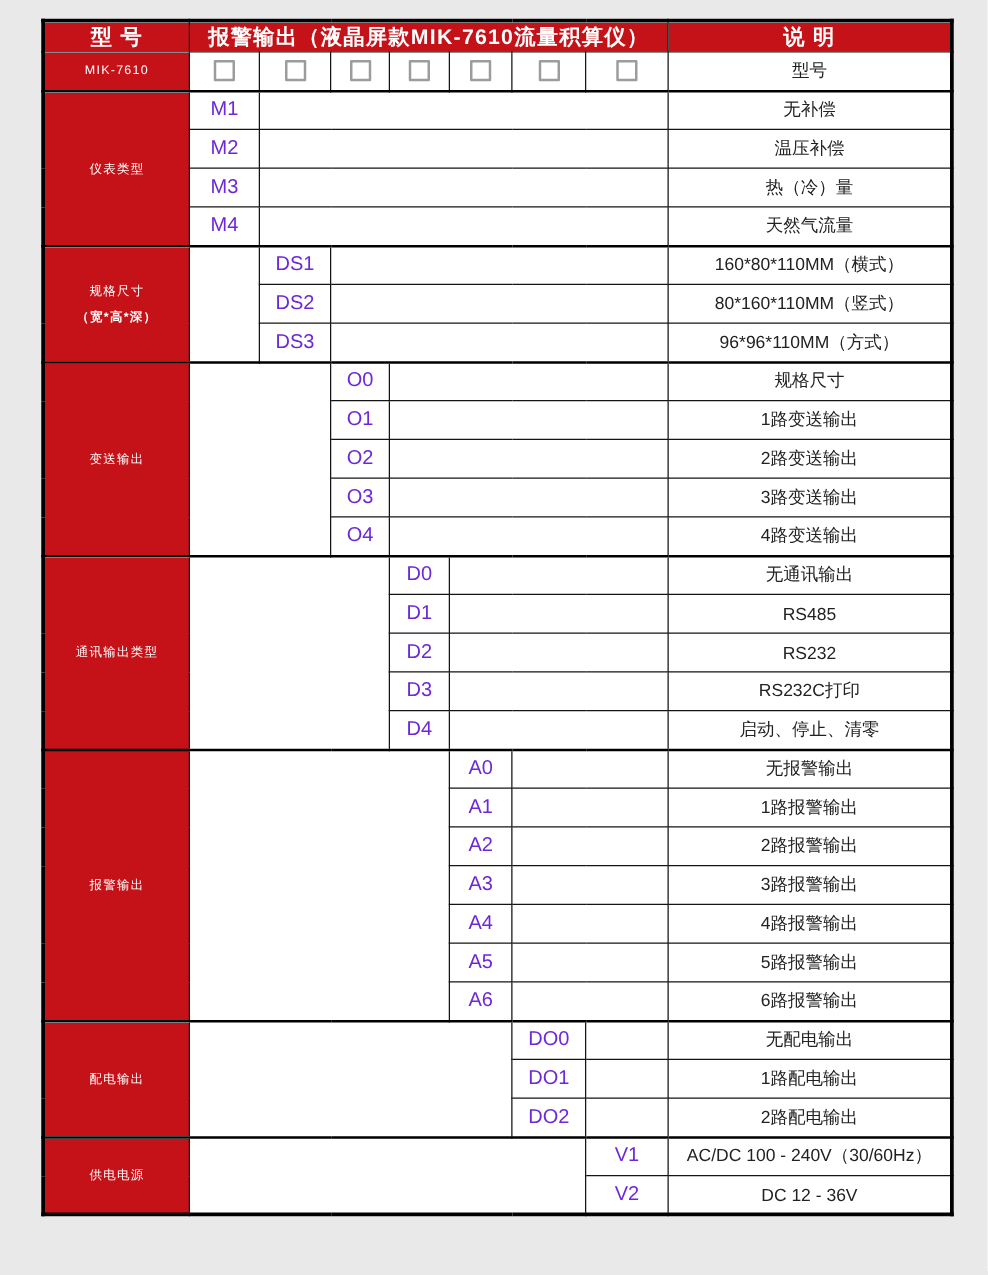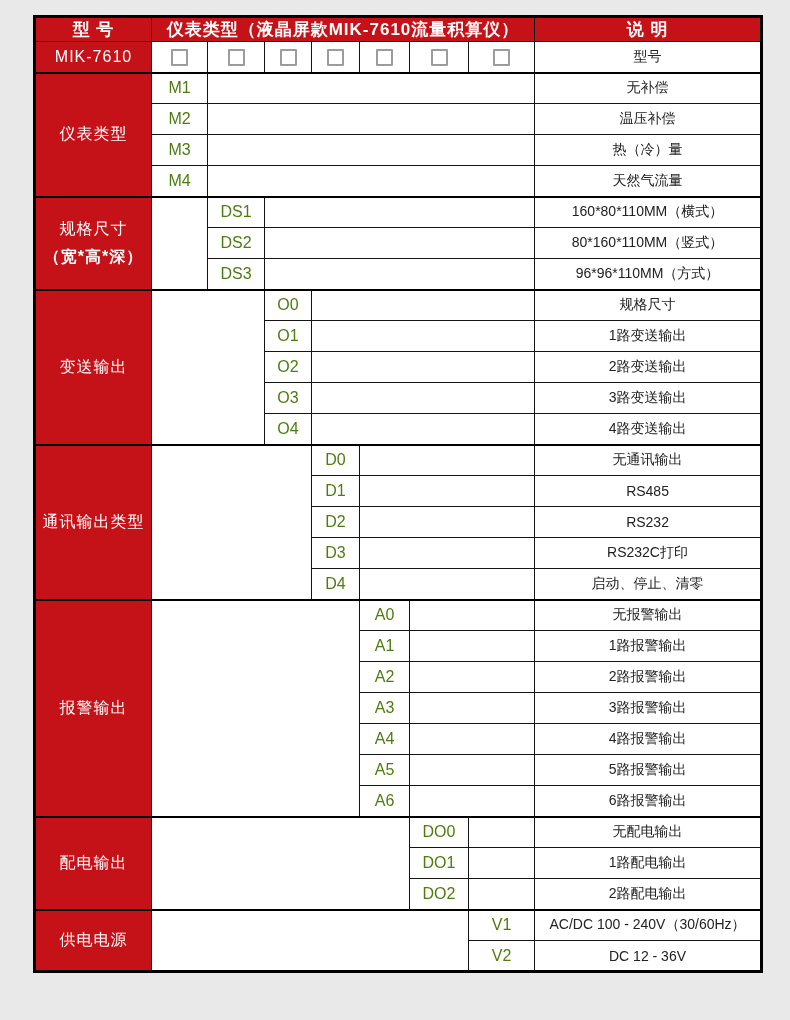--- a/index.html
+++ b/index.html
@@ -41,28 +41,28 @@
     background: #c51218;
     color: #ffffff;
   }
   th.red {
     font-size: 17px;
     font-weight: bold;
     letter-spacing: 1px;
     border-bottom: 2px solid #000000;
   }
   td.red {
-    font-size: 16px;
+    font-size: 10px;
     letter-spacing: 1px;
     border-right: 2px solid #000000;
   }
   td.red .l2 { margin-top: 7px; font-weight: bold; }
   td.code {
     font-size: 16px;
-    color: #4d7c0f;
+    color: #6d28d9;
   }
   td.desc {
     font-size: 14px;
     color: #222222;
     border-left: 2px solid #141414;
   }
   tr.sec-top td { border-top: 2px solid #000000; }
   .checkbox {
     display: inline-block;
     width: 13px;
@@ -86,21 +86,21 @@
         <col style="width:48px">
         <col style="width:50px">
     <col style="width:59px">
         <col style="width:66px">
         <col style="width:227px">
   </colgroup>
 
   <tbody>
         <tr class="hdr">
     <th class="red">型 号</th>
-    <th class="red" colspan="7">仪表类型（液晶屏款MIK-7610流量积算仪）</th>
+    <th class="red" colspan="7">报警输出（液晶屏款MIK-7610流量积算仪）</th>
     <th class="red">说 明</th>
   </tr>
 
   <tr class="r">
     <td class="red">MIK-7610</td>
     <td><span class="checkbox"></span></td>
     <td><span class="checkbox"></span></td>
     <td><span class="checkbox"></span></td>
     <td><span class="checkbox"></span></td>
     <td><span class="checkbox"></span></td>

